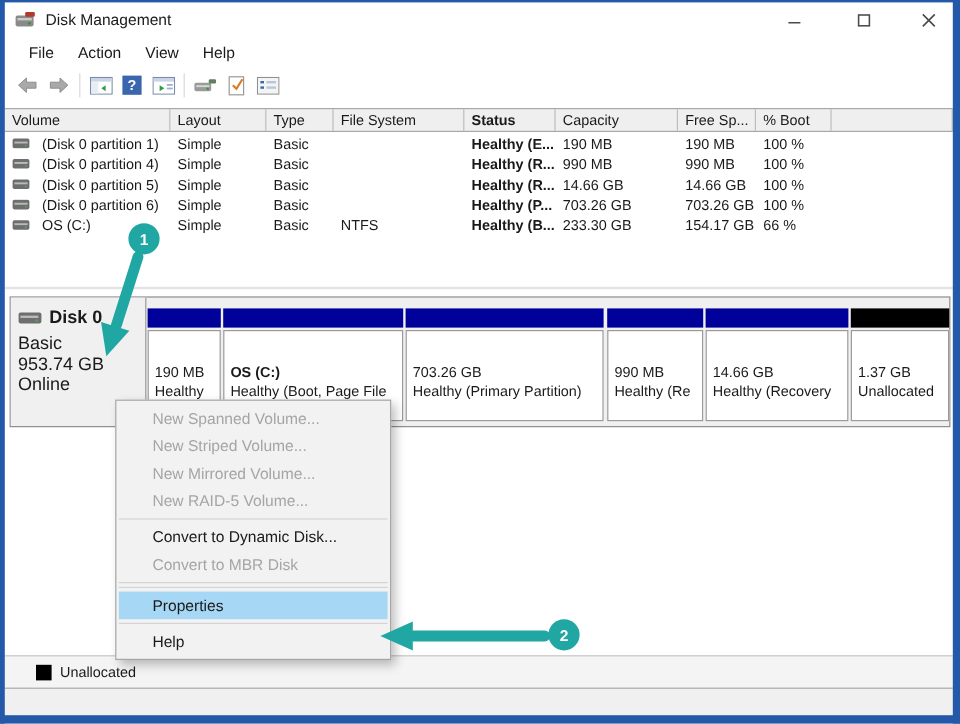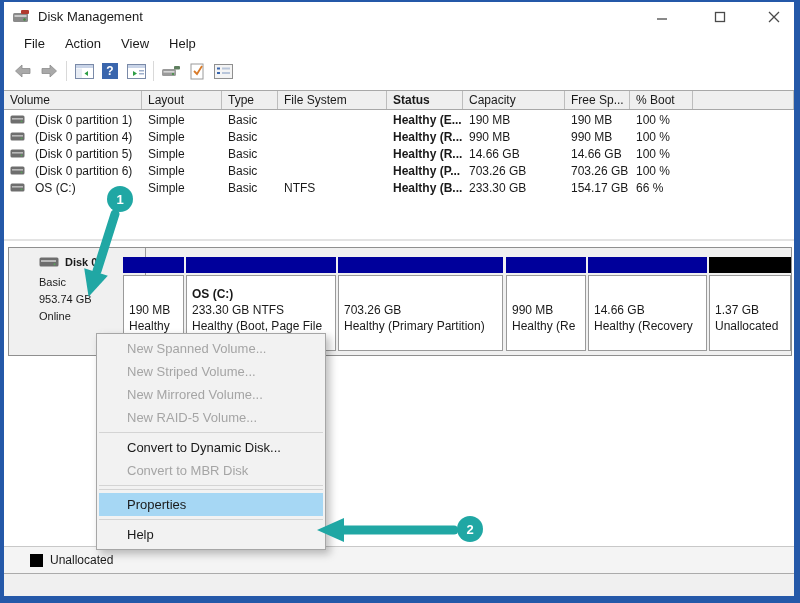--- a/index.html
+++ b/index.html
@@ -24,21 +24,21 @@
   
   .thead { left:4px; top:90px; width:790px; height:20px; background:#efefef; border-top:1px solid #a8a8a8; border-bottom:1px solid #a8a8a8; display:flex; font-size:12px; color:#1a1a1a; }
   .hcell { border-right:1px solid #bdbdbd; padding-left:6px; line-height:18px; white-space:nowrap; overflow:hidden; }
   .c0{width:138px;} .c1{width:80px;} .c2{width:56px;} .c3{width:109px;} .c4{width:76px;font-weight:bold;} .c5{width:102px;} .c6{width:65px;} .c7{width:63px;} .cf{flex:1;}
   .trow { left:4px; width:790px; height:17px; display:flex; align-items:center; font-size:12px; color:#1a1a1a; background:#fff; }
   .tcell { padding-left:6px; white-space:nowrap; overflow:hidden; }
   .volcell { display:flex; align-items:center; gap:10px; padding-left:6px; }
 
   
   .band { left:8px; top:247px; width:784px; height:109px; background:#f0f0f0; border:1px solid #8f8f8f; }
-  .diskinfo { position:absolute; left:0; top:0; width:113px; height:107px; background:#f0f0f0; border-right:1px solid #9a9a9a; padding:8px 6px; font-size:11px; color:#1a1a1a;margin-left:24px; }
+  .diskinfo { position:absolute; left:0; top:0; width:113px; height:107px; background:#f0f0f0; border-right:1px solid #9a9a9a; padding:8px 6px; font-size:15px; color:#1a1a1a; }
   .diskname { display:flex; align-items:center; gap:6px; font-weight:bold; }
   .diskline { margin-top:3px; line-height:14px; }
   .pblock { position:absolute; top:9px; height:96px; }
   .pbar { height:16px; background:#00009b; }
   .pbar.black { background:#000; }
   .pbody { margin-top:2px; height:76px; background:#fff; border:1px solid #9a9a9a; padding:2px 5px 16px 5px; display:flex; flex-direction:column; justify-content:flex-end; overflow:hidden; font-size:12px; line-height:16px; color:#1a1a1a; }
   .pbody div { white-space:nowrap; overflow:hidden; }
   .pname { font-weight:bold; }
 
   
@@ -276,21 +276,20 @@
     <div class="pbar"></div>
     <div class="pbody">
       <div>190 MB</div>
       <div>Healthy</div>
     </div>
   </div>
   <div class="pblock" style="left:177px;width:150px;">
     <div class="pbar"></div>
     <div class="pbody">
       <div class="pname">OS  (C:)</div>
-      <div>233.30 GB NTFS</div>
       <div>Healthy (Boot, Page File</div>
     </div>
   </div>
   <div class="pblock" style="left:329px;width:165px;">
     <div class="pbar"></div>
     <div class="pbody">
       <div>703.26 GB</div>
       <div>Healthy (Primary Partition)</div>
     </div>
   </div>

